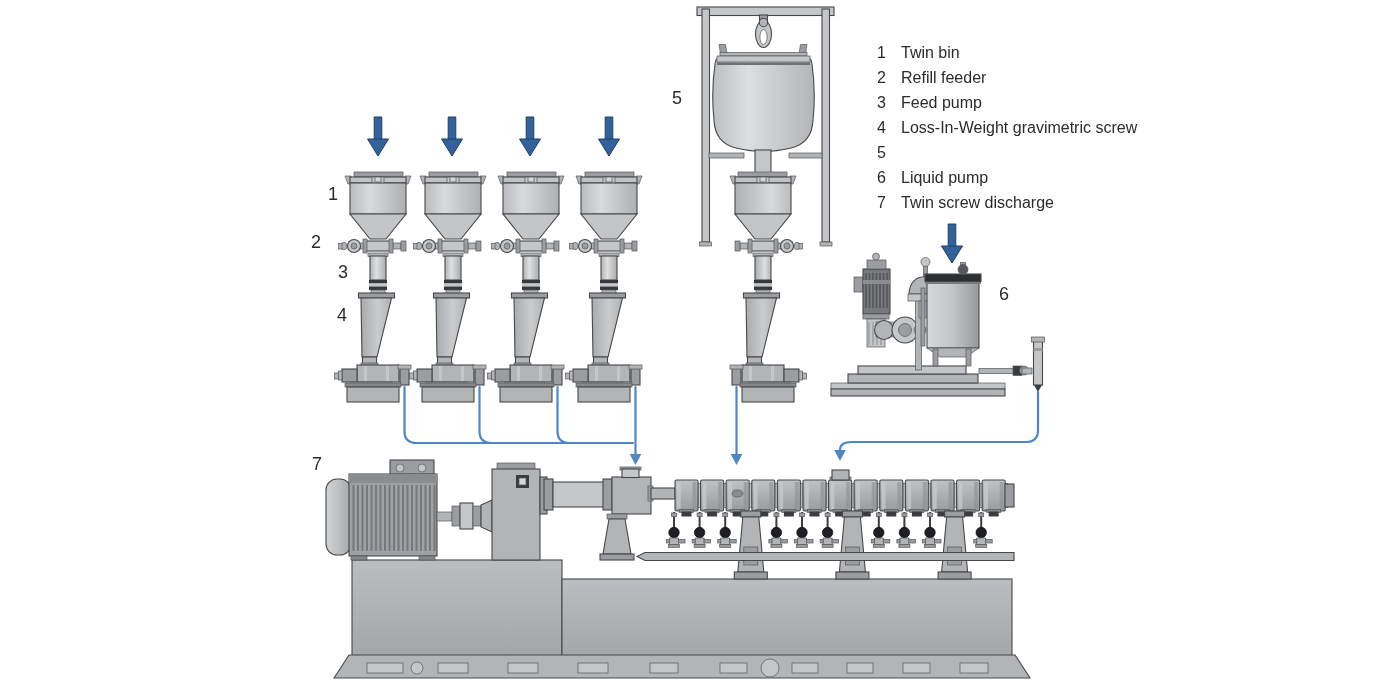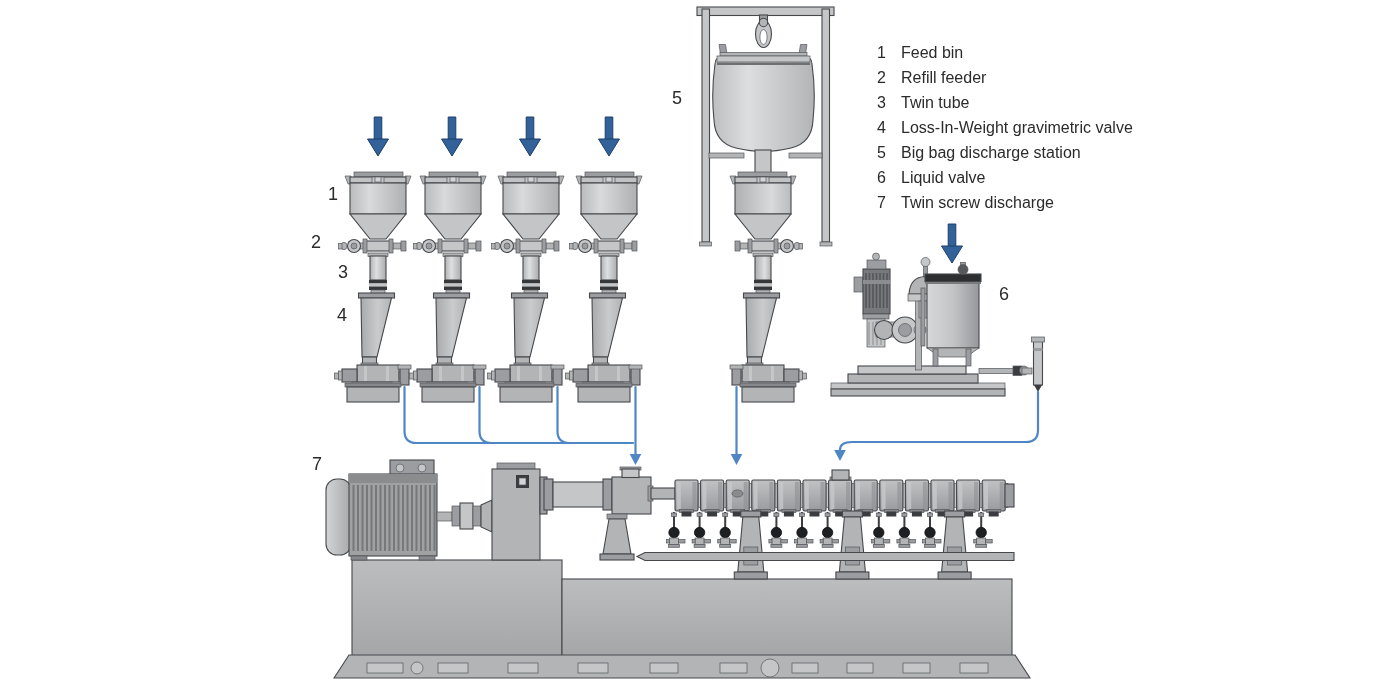--- a/index.html
+++ b/index.html
@@ -395,40 +395,39 @@
     <text x="342" y="321">4</text>
     <text x="677" y="104">5</text>
     <text x="1004" y="300">6</text>
     <text x="317" y="470">7</text>
   </g>
 </svg>
 
 <div class="legend">
   <div class="lg-row">
     <span class="lg-num">1</span>
-    <span>Feed bin</span>
+    <span>Twin bin</span>
   </div>
   <div class="lg-row">
     <span class="lg-num">2</span>
     <span>Refill feeder</span>
   </div>
   <div class="lg-row">
     <span class="lg-num">3</span>
-    <span>Twin tube</span>
+    <span>Feed pump</span>
   </div>
   <div class="lg-row">
     <span class="lg-num">4</span>
-    <span>Loss-In-Weight gravimetric valve</span>
+    <span>Loss-In-Weight gravimetric screw</span>
   </div>
   <div class="lg-row">
     <span class="lg-num">5</span>
-    <span>Big bag discharge station</span>
   </div>
   <div class="lg-row">
     <span class="lg-num">6</span>
-    <span>Liquid valve</span>
+    <span>Liquid pump</span>
   </div>
   <div class="lg-row">
     <span class="lg-num">7</span>
     <span>Twin screw discharge</span>
   </div>
 </div>
 </div>
 
 </body></html>

